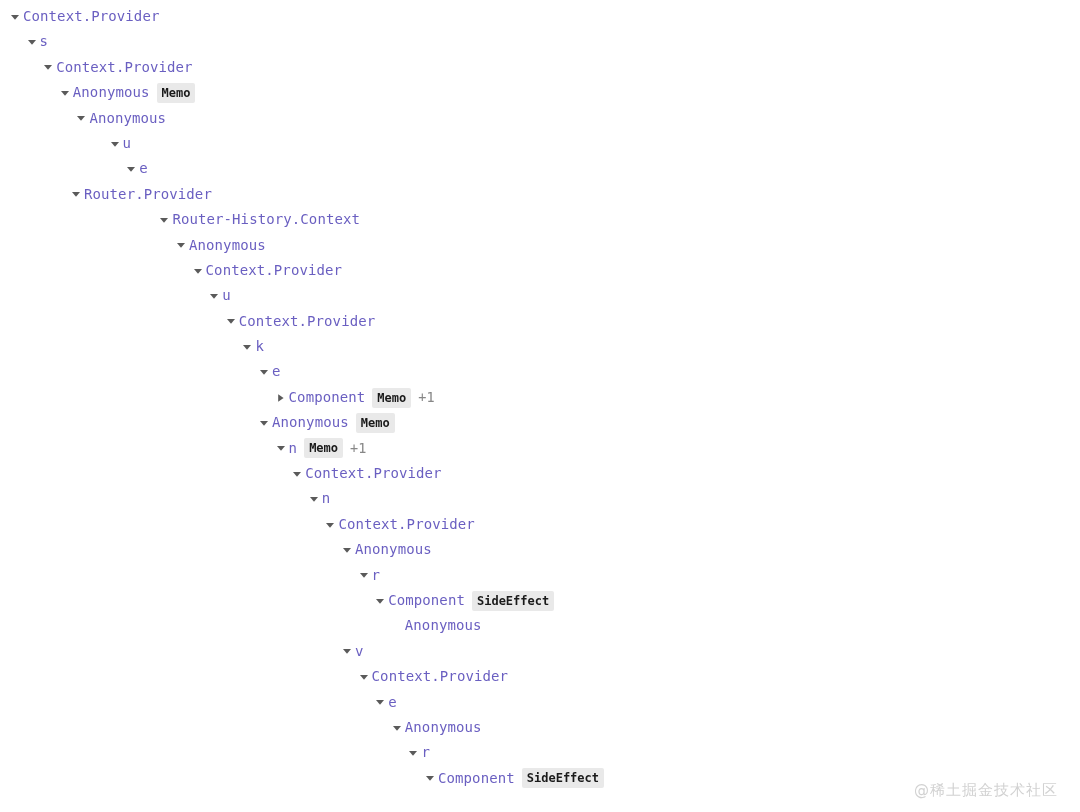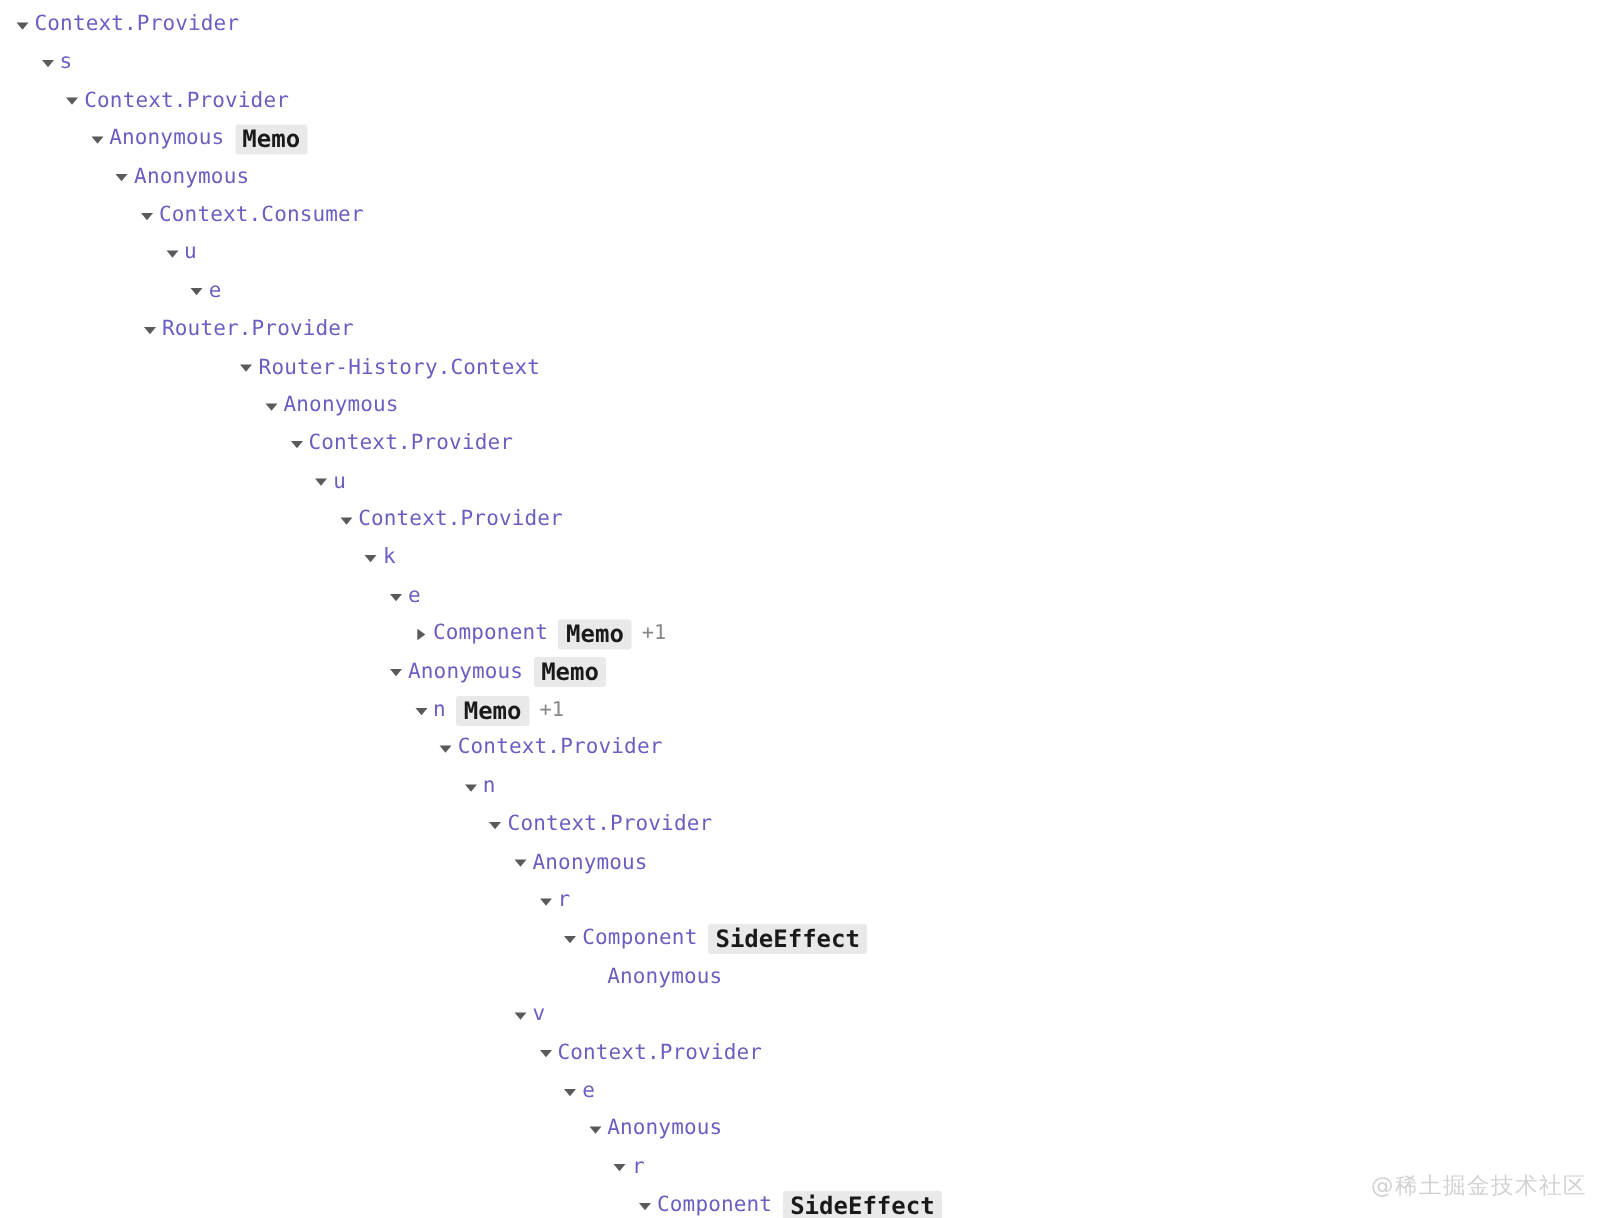--- a/index.html
+++ b/index.html
@@ -54,21 +54,21 @@
     font-family: "DejaVu Sans Mono", "Liberation Mono", monospace;
     font-size: 14px;
     letter-spacing: 0.1px;
   }
 
   .badge {
     display: inline-block;
     background: #e9e9e9;
     color: #1a1a1a;
     font-family: "DejaVu Sans Mono", "Liberation Mono", monospace;
-    font-size: 16px;
+    font-size: 12px;
     font-weight: bold;
     line-height: 18px;
     padding: 1px 5px;
     margin-left: 7px;
     border-radius: 2px;
   }
 
   .plus-count {
     color: #878787;
     font-family: "DejaVu Sans Mono", "Liberation Mono", monospace;
@@ -126,45 +126,37 @@
       <span class="badge" style="background: rgb(233, 233, 233); color: rgb(26, 26, 26);">Memo</span>
     </div>
     <div class="row" style="padding-left: 74.4px;">
       <span class="arrow-slot">
         <svg width="10" height="10" viewBox="0 0 10 10">
           <path d="M1.0 3.0 L9.0 3.0 L5.0 7.8 Z" fill="#5a5a5a"></path>
         </svg>
       </span>
       <span class="node-label" style="color: rgb(106, 95, 193);">Anonymous</span>
     </div>
-    <div class="row" style="padding-left: 91px;">
-      <span class="arrow-slot">
-        <svg width="10" height="10" viewBox="0 0 10 10">
-          <path d="M1.0 3.0 L9.0 3.0 L5.0 7.8 Z" fill="#5a5a5a"></path>
-        </svg>
-      </span>
-      <span class="node-label" style="color: rgb(106, 95, 193);">Context.Consumer</span>
-    </div>
     <div class="row" style="padding-left: 107.6px;">
       <span class="arrow-slot">
         <svg width="10" height="10" viewBox="0 0 10 10">
           <path d="M1.0 3.0 L9.0 3.0 L5.0 7.8 Z" fill="#5a5a5a"></path>
         </svg>
       </span>
       <span class="node-label" style="color: rgb(106, 95, 193);">u</span>
     </div>
     <div class="row" style="padding-left: 124.2px;">
       <span class="arrow-slot">
         <svg width="10" height="10" viewBox="0 0 10 10">
           <path d="M1.0 3.0 L9.0 3.0 L5.0 7.8 Z" fill="#5a5a5a"></path>
         </svg>
       </span>
       <span class="node-label" style="color: rgb(106, 95, 193);">e</span>
     </div>
-    <div class="row" style="padding-left: 93px; text-align: center;">
+    <div class="row" style="padding-left: 69px; text-align: center;">
       <span class="arrow-slot">
         <svg width="10" height="10" viewBox="0 0 10 10">
           <path d="M1.0 3.0 L9.0 3.0 L5.0 7.8 Z" fill="#5a5a5a"></path>
         </svg>
       </span>
       <span class="node-label" style="color: rgb(106, 95, 193);">Router.Provider</span>
     </div>
     <div class="row" style="padding-left: 157.4px;">
       <span class="arrow-slot">
         <svg width="10" height="10" viewBox="0 0 10 10">

